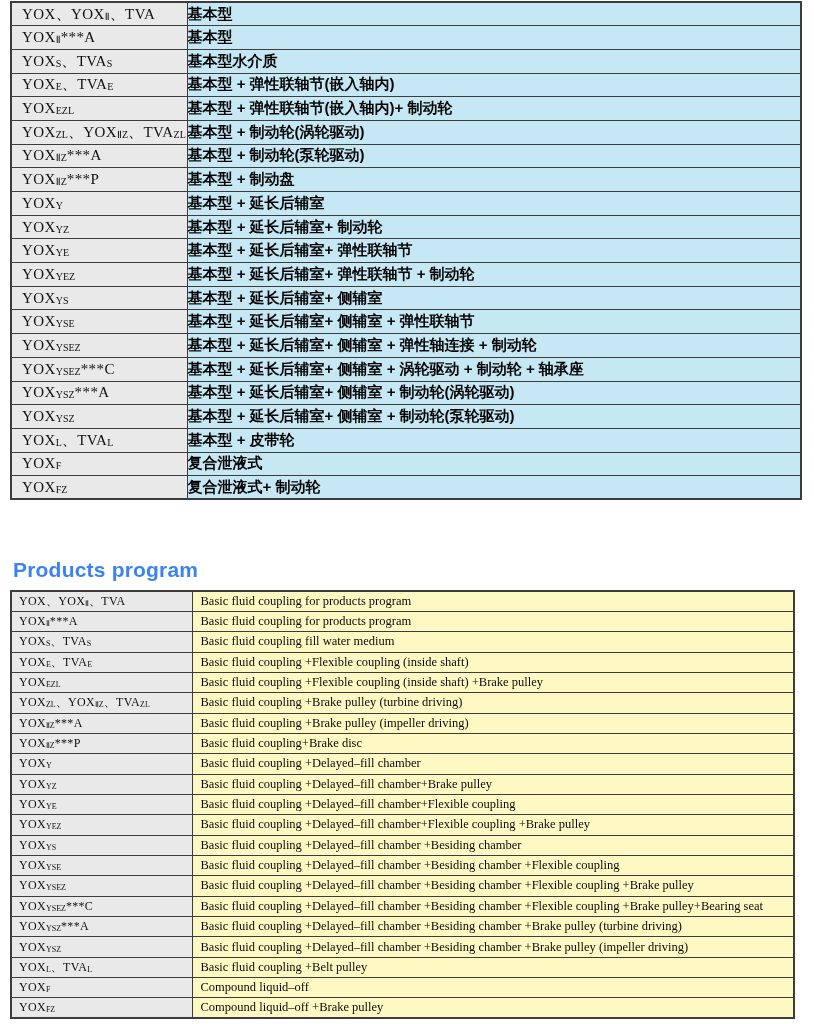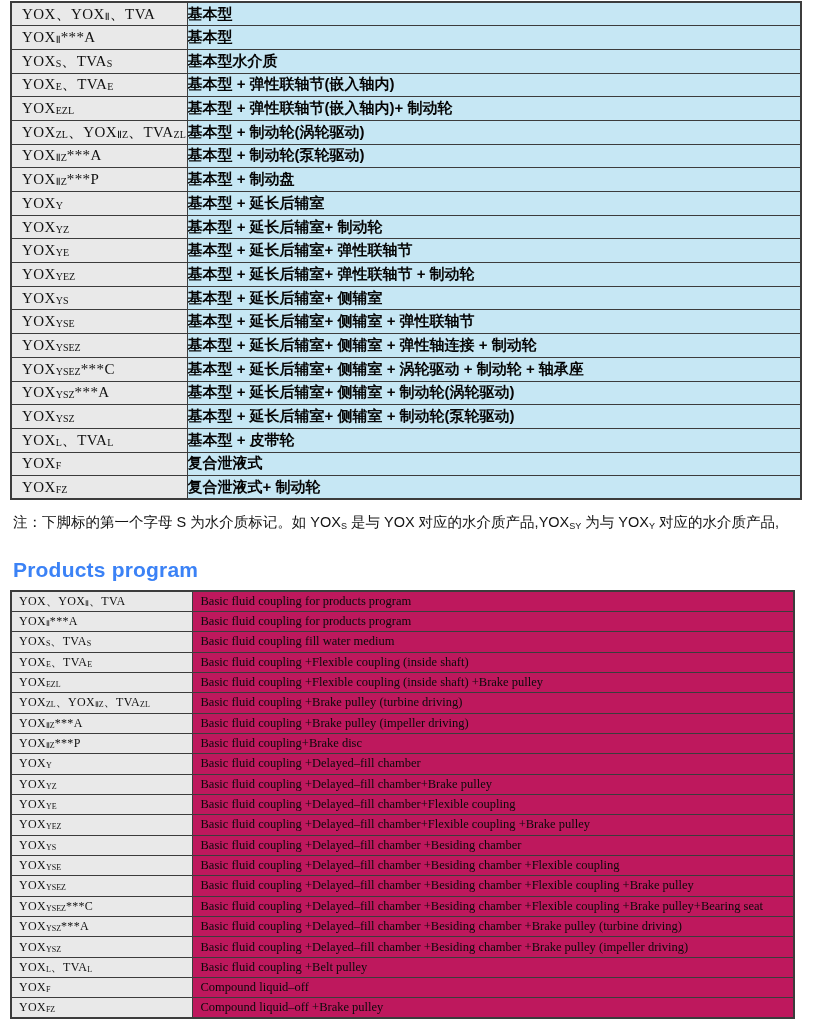--- a/index.html
+++ b/index.html
@@ -56,21 +56,21 @@
   }
   .tbl-en tr { height: 20.35px; }
   .tbl-en td { border: 1px solid #3c3c3c; overflow: hidden; white-space: nowrap; }
   .tbl-en td.model {
     width: 181px; background: #e9e9e9;
     font-family: "Liberation Serif", serif;
     font-size: 12px; color: #101010;
     padding-left: 7px; letter-spacing: 0.3px;
   }
   .tbl-en td.desc {
-    background: #be185d;
+    background: #fef9c3;
     font-family: "Liberation Serif", serif;
     font-size: 12.5px; color: #0a0a0a;
     padding-left: 8px;
   }
   .tbl-en sub { font-size: 8px; vertical-align: -1px; letter-spacing: 0; }
 </style>
 </head>
 <body>
 
 <div class="page">
@@ -179,21 +179,20 @@
         </tr>
 
         <tr>
           <td class="model"><span>YOX</span><sub>FZ</sub></td>
           <td class="desc">复合泄液式+ 制动轮</td>
         </tr>
       </tbody>
   </table>
 
   <div class="note">
-    <div class="note-line"><span>注：下脚标的第一个字母 S 为水介质标记。如 YOX</span><sub>S</sub><span> 是与 YOX 对应的水介质产品,YOX</span><sub>SY</sub><span> 为与 YOX</span><sub>Y</sub><span> 对应的水介质产品,</span></div>
   </div>
 
   <h2 class="heading">Products program</h2>
 
   <table class="tbl-en">
     <tbody>
 
         <tr>
           <td class="model"><span>YOX、YOX</span><sub>Ⅱ</sub><span>、TVA</span></td>
           <td class="desc">Basic fluid coupling for products program</td>

